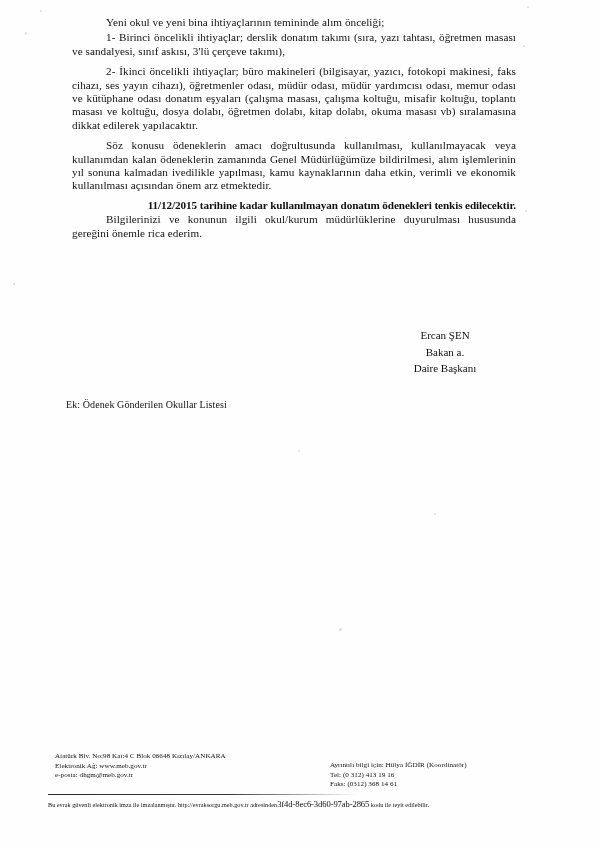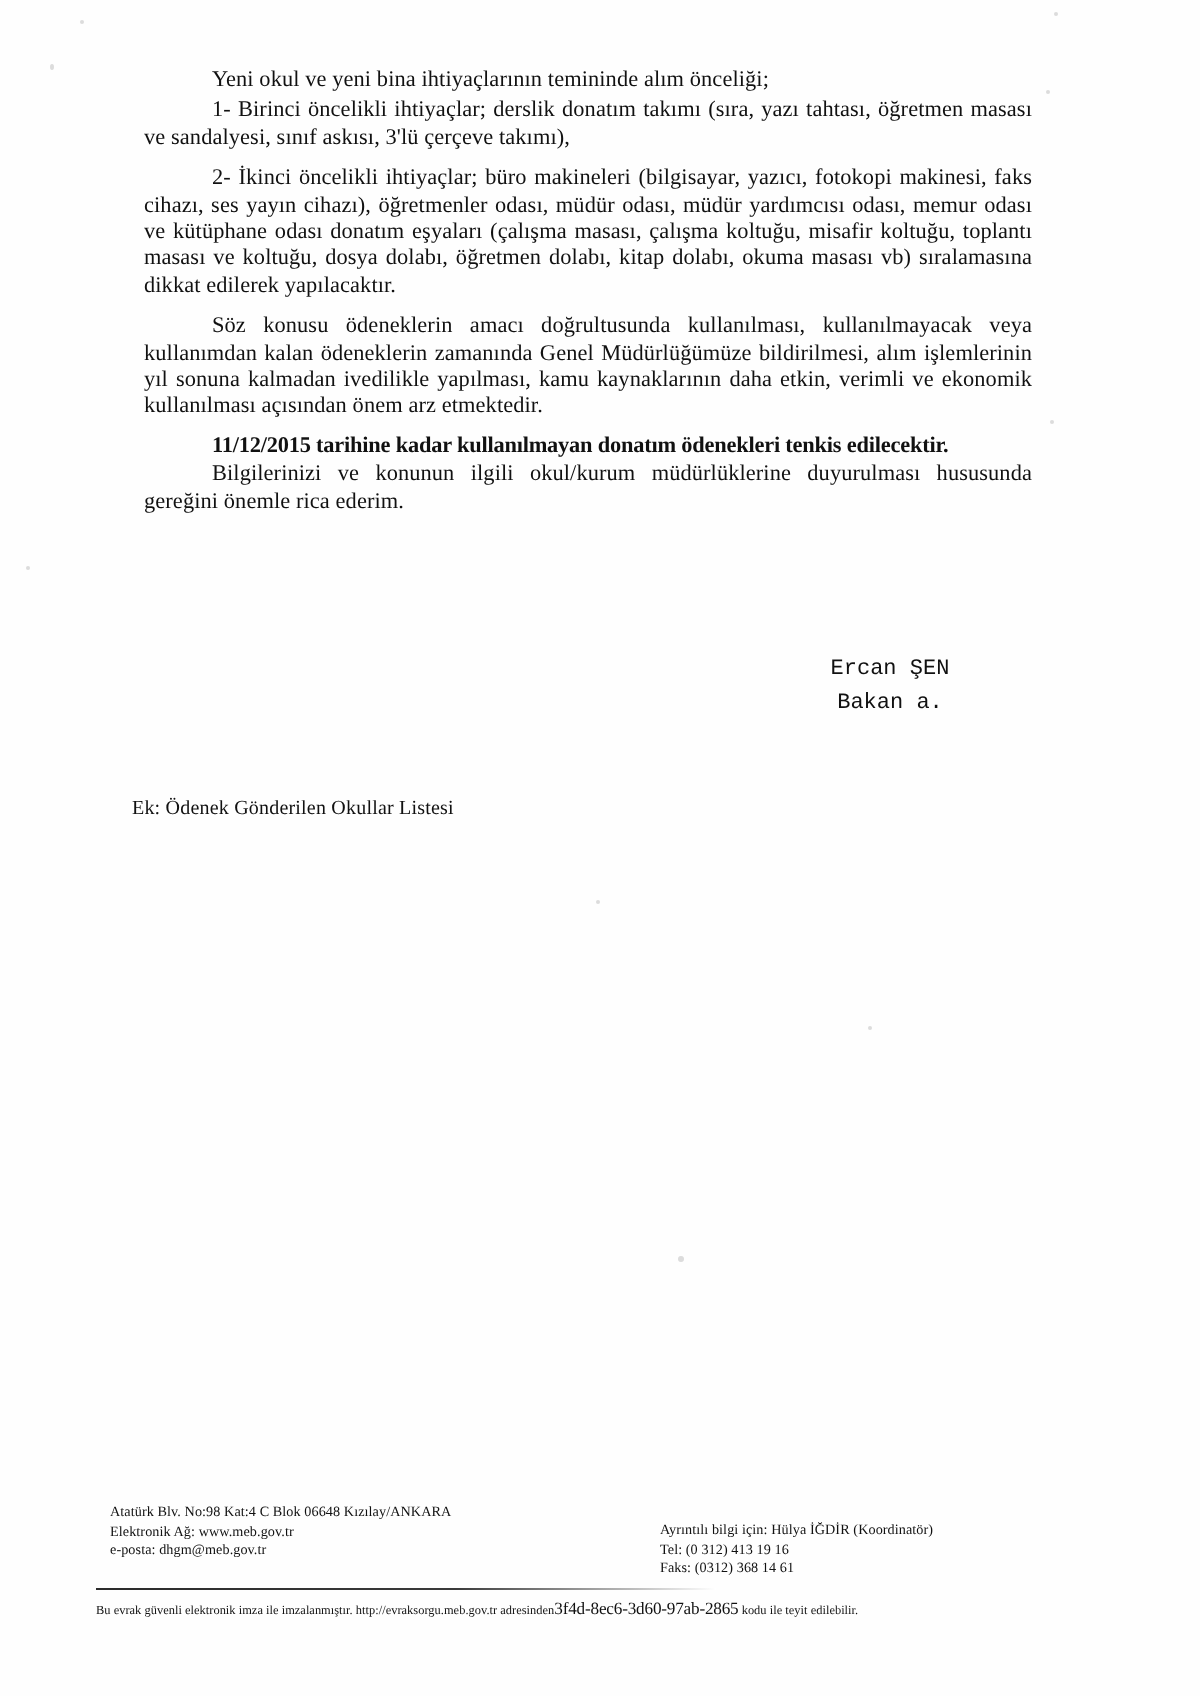--- a/index.html
+++ b/index.html
@@ -33,52 +33,51 @@
     opacity: .55;
     pointer-events: none;
   }
 
   
   .body-block {
     position: absolute;
     left: 72px;
     top: 16px;
     width: 444px;
-    margin-top: 18px;
   }
   .para {
     margin: 0 0 2px 0;
     text-align: justify;
     text-justify: inter-word;
     font-size: 11.2px;
     line-height: 13.4px;
     text-indent: 34px;
     letter-spacing: .05px;
   }
   .para.spaced { margin-top: 7px; }
   .para.bold {
     font-weight: bold;
     text-indent: 34px;
     margin-top: 6px;
     margin-bottom: 1px;
-    text-align: left;
+    text-align: right;
     letter-spacing: -.1px;
   }
 
   
   .signature {
     position: absolute;
     left: 352px;
     top: 327px;
     width: 186px;
     text-align: center;
     font-size: 11px;
     line-height: 16.5px;
   }
-  .signature div { white-space: nowrap; font-family: Liberation Mono, monospace; }
+  .signature div { white-space: nowrap; }
 
   
   .attachment {
     position: absolute;
     left: 66px;
     top: 398px;
     font-size: 10px;
     line-height: 14px;
     letter-spacing: .1px;
   }
@@ -157,20 +156,21 @@
     <p class="para">1- Birinci öncelikli ihtiyaçlar; derslik donatım takımı (sıra, yazı tahtası, öğretmen masası ve sandalyesi, sınıf askısı, 3'lü çerçeve takımı),</p>
     <p class="para spaced">2- İkinci öncelikli ihtiyaçlar; büro makineleri (bilgisayar, yazıcı, fotokopi makinesi, faks cihazı, ses yayın cihazı), öğretmenler odası, müdür odası, müdür yardımcısı odası, memur odası ve kütüphane odası donatım eşyaları (çalışma masası, çalışma koltuğu, misafir koltuğu, toplantı masası ve koltuğu, dosya dolabı, öğretmen dolabı, kitap dolabı, okuma masası vb) sıralamasına dikkat edilerek yapılacaktır.</p>
     <p class="para spaced">Söz konusu ödeneklerin amacı doğrultusunda kullanılması, kullanılmayacak veya kullanımdan kalan ödeneklerin zamanında Genel Müdürlüğümüze bildirilmesi, alım işlemlerinin yıl sonuna kalmadan ivedilikle yapılması, kamu kaynaklarının daha etkin, verimli ve ekonomik kullanılması açısından önem arz etmektedir.</p>
     <p class="para bold">11/12/2015 tarihine kadar kullanılmayan donatım ödenekleri tenkis edilecektir.</p>
     <p class="para">Bilgilerinizi ve konunun ilgili okul/kurum müdürlüklerine duyurulması hususunda gereğini önemle rica ederim.</p>
   </div>
 
   <div class="signature">
     <div>Ercan ŞEN</div>
     <div>Bakan a.</div>
+    <div>Daire Başkanı</div>
   </div>
 
   <div class="attachment">Ek: Ödenek Gönderilen Okullar Listesi</div>
 
   <div class="footer">
 
     <div class="footer-left">
       <div>Atatürk Blv. No:98 Kat:4 C Blok  06648 Kızılay/ANKARA</div>
       <div>Elektronik Ağ: www.meb.gov.tr</div>
       <div>e-posta: dhgm@meb.gov.tr</div>

